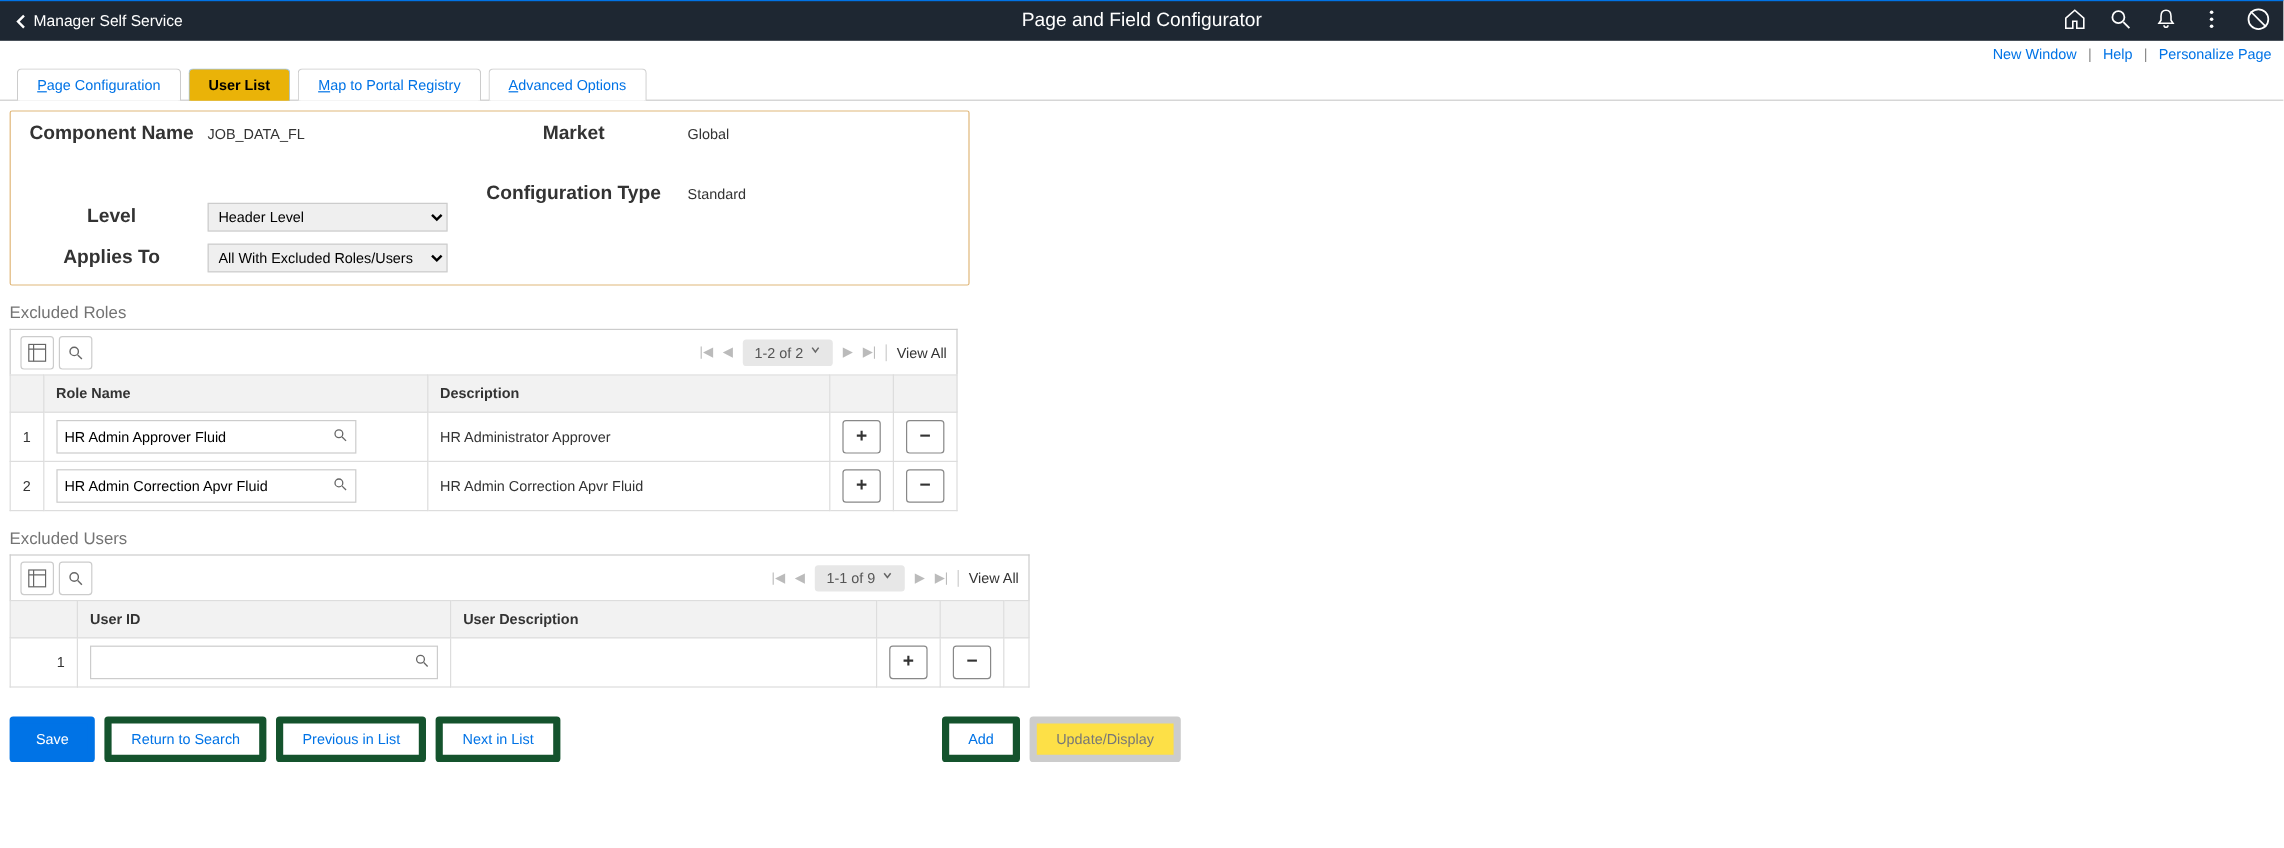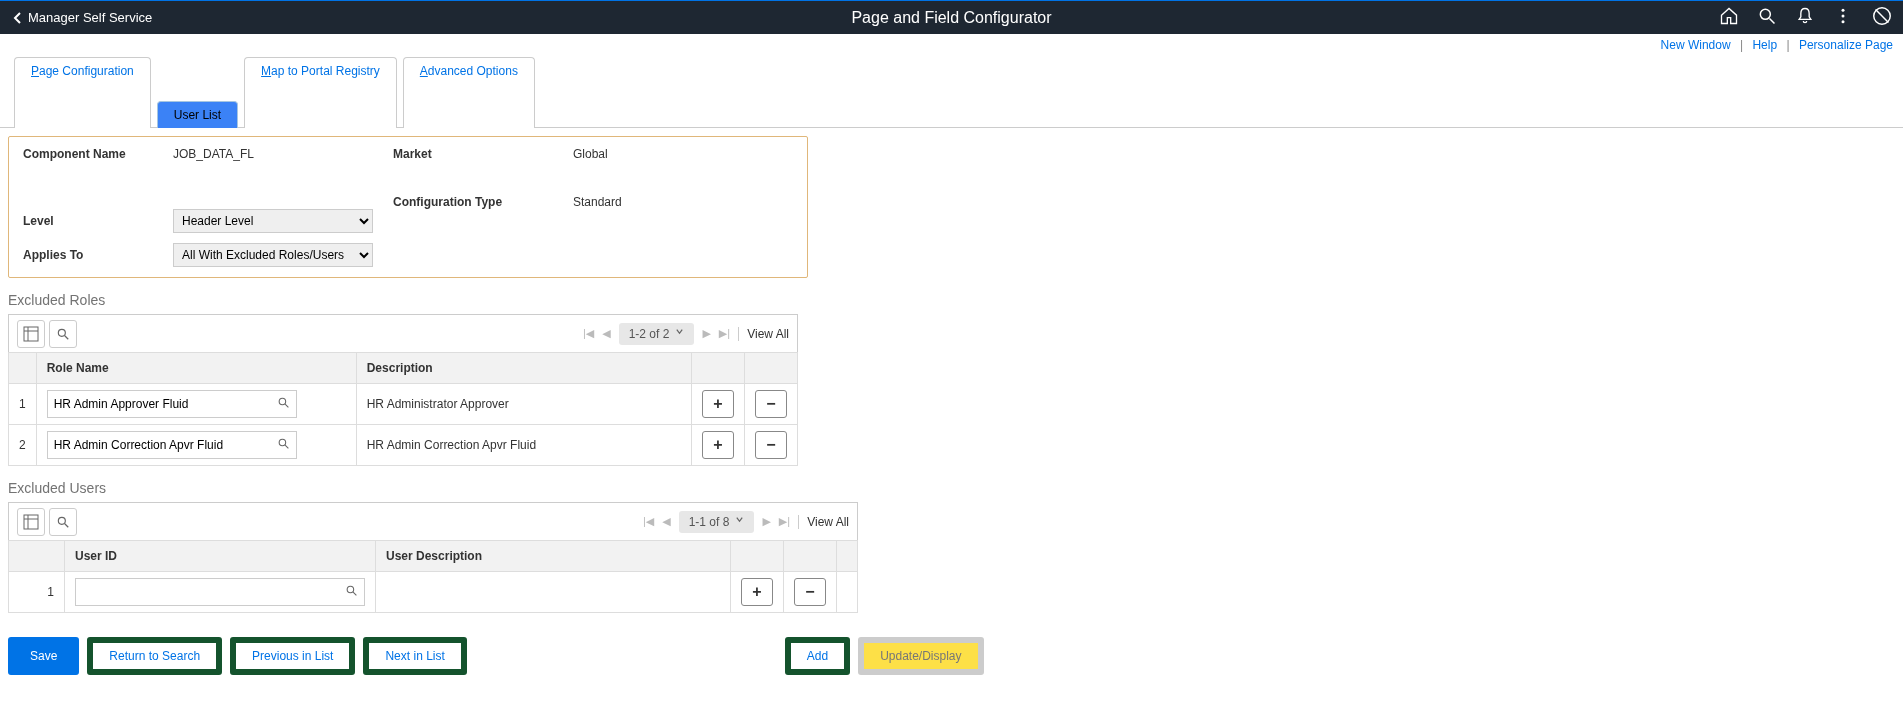--- a/index.html
+++ b/index.html
@@ -69,45 +69,44 @@
     border: 1px solid #ccc;
     border-bottom: none;
     background: #fff;
     cursor: pointer;
     border-radius: 4px 4px 0 0;
     position: relative;
     bottom: -1px;
     color: #0073e6;
   }
   .tab.active {
-    background: #3b82f6;
+    background: #eab308;
     color: #000;
-    font-weight: normal;
+    font-weight: bold;
     border-color: #a7c6e0;
-    margin-top: 44px;
   }
   .tab .underline { text-decoration: underline; }
   
   
   .component-box {
     margin: 8px 8px 0 8px;
     border: 1px solid #e0b77a;
     border-radius: 2px;
     padding: 10px 14px;
     width: 800px;
   }
   .field-row {
     display: flex;
     margin-bottom: 10px;
   }
   .field-col { display: flex; align-items: center; }
   .field-label {
-    font-size: 12px;
+    font-size: 16px;
     color: #333;
-    text-align: left;
+    text-align: center;
     width: 150px;
     padding-right: 10px;
     font-weight: bold;
   }
   .field-value { font-size: 12px; }
   .field-select {
     font-size: 12px;
     padding: 3px 4px;
     border: 1px solid #ccc;
     width: 200px;
@@ -439,21 +438,21 @@
         <svg width="14" height="14" viewBox="0 0 24 24">
             <circle cx="10" cy="10" r="6" stroke="#666" stroke-width="2" fill="none"></circle>
             <line x1="15" y1="15" x2="21" y2="21" stroke="#666" stroke-width="2"></line>
           </svg>
       </div>
     </div>
     <div class="grid-toolbar-right">
       <span class="nav-arrow">|◀</span>
       <span class="nav-arrow">◀</span>
       <span class="page-counter">
-        <span>1-1 of 8</span>
+        <span>1-1 of 9</span>
         <svg width="9" height="9" viewBox="0 0 10 10">
             <path d="M2 3 L5 7 L8 3" stroke="#666" fill="none" stroke-width="1.4"></path>
           </svg>
       </span>
       <span class="nav-arrow">▶</span>
       <span class="nav-arrow">▶|</span>
       <span class="view-all">View All</span>
     </div>
   </div>
   <table class="grid-table">

